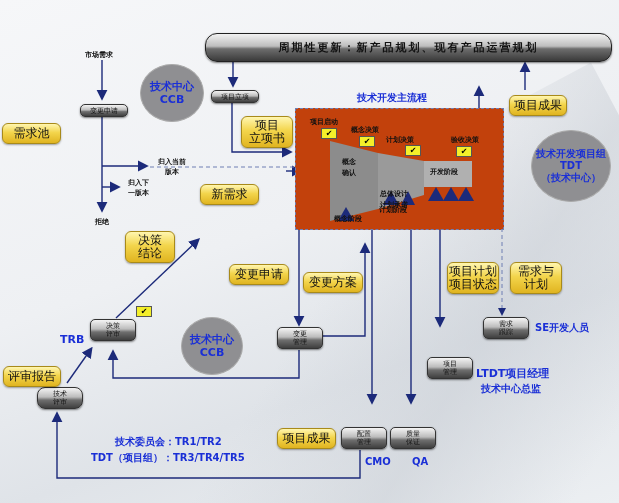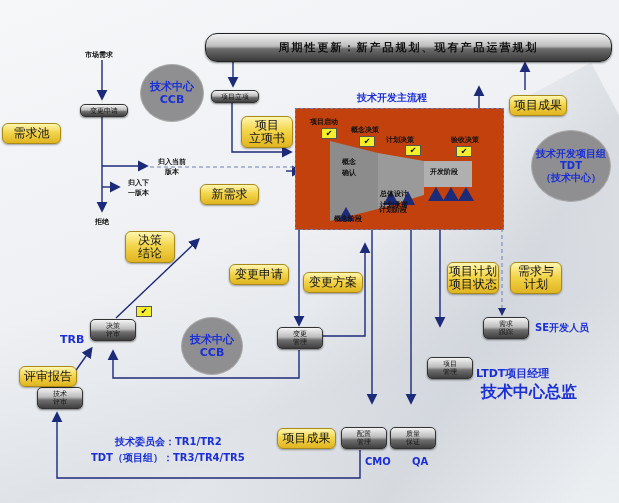--- a/index.html
+++ b/index.html
@@ -80,21 +80,21 @@
 <div class="abs sm" style="left:158px;top:157px;white-space:pre;">归入当前
 版本</div>
 <div class="abs sm" style="left:128px;top:178px;white-space:pre;">归入下
 一版本</div>
 <div class="abs sm" style="left:95px;top:217px;">拒绝</div>
 
 <div class="gbox" style="left:80px;top:104px;width:46px;height:11px;">变更申请</div>
 <div class="gbox" style="left:211px;top:90px;width:46px;height:11px;">项目立项</div>
 <div class="gbox" style="left:90px;top:319px;width:44px;height:20px;white-space:pre;">决策
 评审</div>
-<div class="gbox" style="left:37px;top:387px;width:44px;height:20px;white-space:pre;">技术
+<div class="gbox" style="left:37px;top:387px;width:44px;height:20px;white-space:pre;border-radius:8px;">技术
 评审</div>
 <div class="gbox" style="left:277px;top:327px;width:44px;height:20px;white-space:pre;">变更
 管理</div>
 <div class="gbox" style="left:341px;top:427px;width:44px;height:20px;white-space:pre;">配置
 管理</div>
 <div class="gbox" style="left:390px;top:427px;width:44px;height:20px;white-space:pre;">质量
 保证</div>
 <div class="gbox" style="left:427px;top:357px;width:44px;height:20px;white-space:pre;">项目
 管理</div>
 <div class="gbox" style="left:483px;top:317px;width:44px;height:20px;white-space:pre;">需求
@@ -103,21 +103,21 @@
 <div class="ybox" style="left:2px;top:123px;width:57px;height:19px;">需求池</div>
 <div class="ybox" style="left:241px;top:116px;width:50px;height:30px;white-space:pre;">项目
 立项书</div>
 <div class="ybox" style="left:200px;top:184px;width:57px;height:19px;">新需求</div>
 <div class="ybox" style="left:125px;top:231px;width:48px;height:30px;white-space:pre;">决策
 结论</div>
 <div class="ybox" style="left:229px;top:264px;width:58px;height:19px;">变更申请</div>
 <div class="ybox" style="left:303px;top:272px;width:58px;height:19px;">变更方案</div>
 <div class="ybox" style="left:509px;top:95px;width:56px;height:19px;">项目成果</div>
 <div class="ybox" style="left:277px;top:428px;width:57px;height:19px;">项目成果</div>
-<div class="ybox" style="left:3px;top:366px;width:56px;height:19px;margin-left:16px;">评审报告</div>
+<div class="ybox" style="left:3px;top:366px;width:56px;height:19px;">评审报告</div>
 <div class="ybox" style="left:447px;top:262px;width:50px;height:30px;white-space:pre;">项目计划
 项目状态</div>
 <div class="ybox" style="left:510px;top:262px;width:50px;height:30px;white-space:pre;">需求与
 计划</div>
 
 <div class="circle" style="left:140px;top:64px;width:62px;height:56px;font-size:11px;line-height:13px;">
   <span>技术中心</span>
   <span>CCB</span>
 </div>
 <div class="circle" style="left:181px;top:317px;width:60px;height:56px;font-size:11px;line-height:13px;">
@@ -163,13 +163,13 @@
 
 <div class="check" style="left:136px;top:306px;">✔</div>
 
 <div class="abs bl" style="left:60px;top:333px;font-size:11px;">TRB</div>
 <div class="abs bl" style="left:115px;top:435px;font-size:10px;">技术委员会：TR1/TR2</div>
 <div class="abs bl" style="left:91px;top:451px;font-size:10px;">TDT（项目组）：TR3/TR4/TR5</div>
 <div class="abs bl" style="left:365px;top:456px;font-size:10px;">CMO</div>
 <div class="abs bl" style="left:412px;top:456px;font-size:10px;">QA</div>
 <div class="abs bl" style="left:535px;top:321px;font-size:10px;">SE开发人员</div>
 <div class="abs bl" style="left:476px;top:366px;font-size:11px;">LTDT项目经理</div>
-<div class="abs bl" style="left:481px;top:382px;font-size:16px;">技术中心总监</div>
+<div class="abs bl" style="left:481px;top:382px;font-size:10px;">技术中心总监</div>
 
 </body></html>

